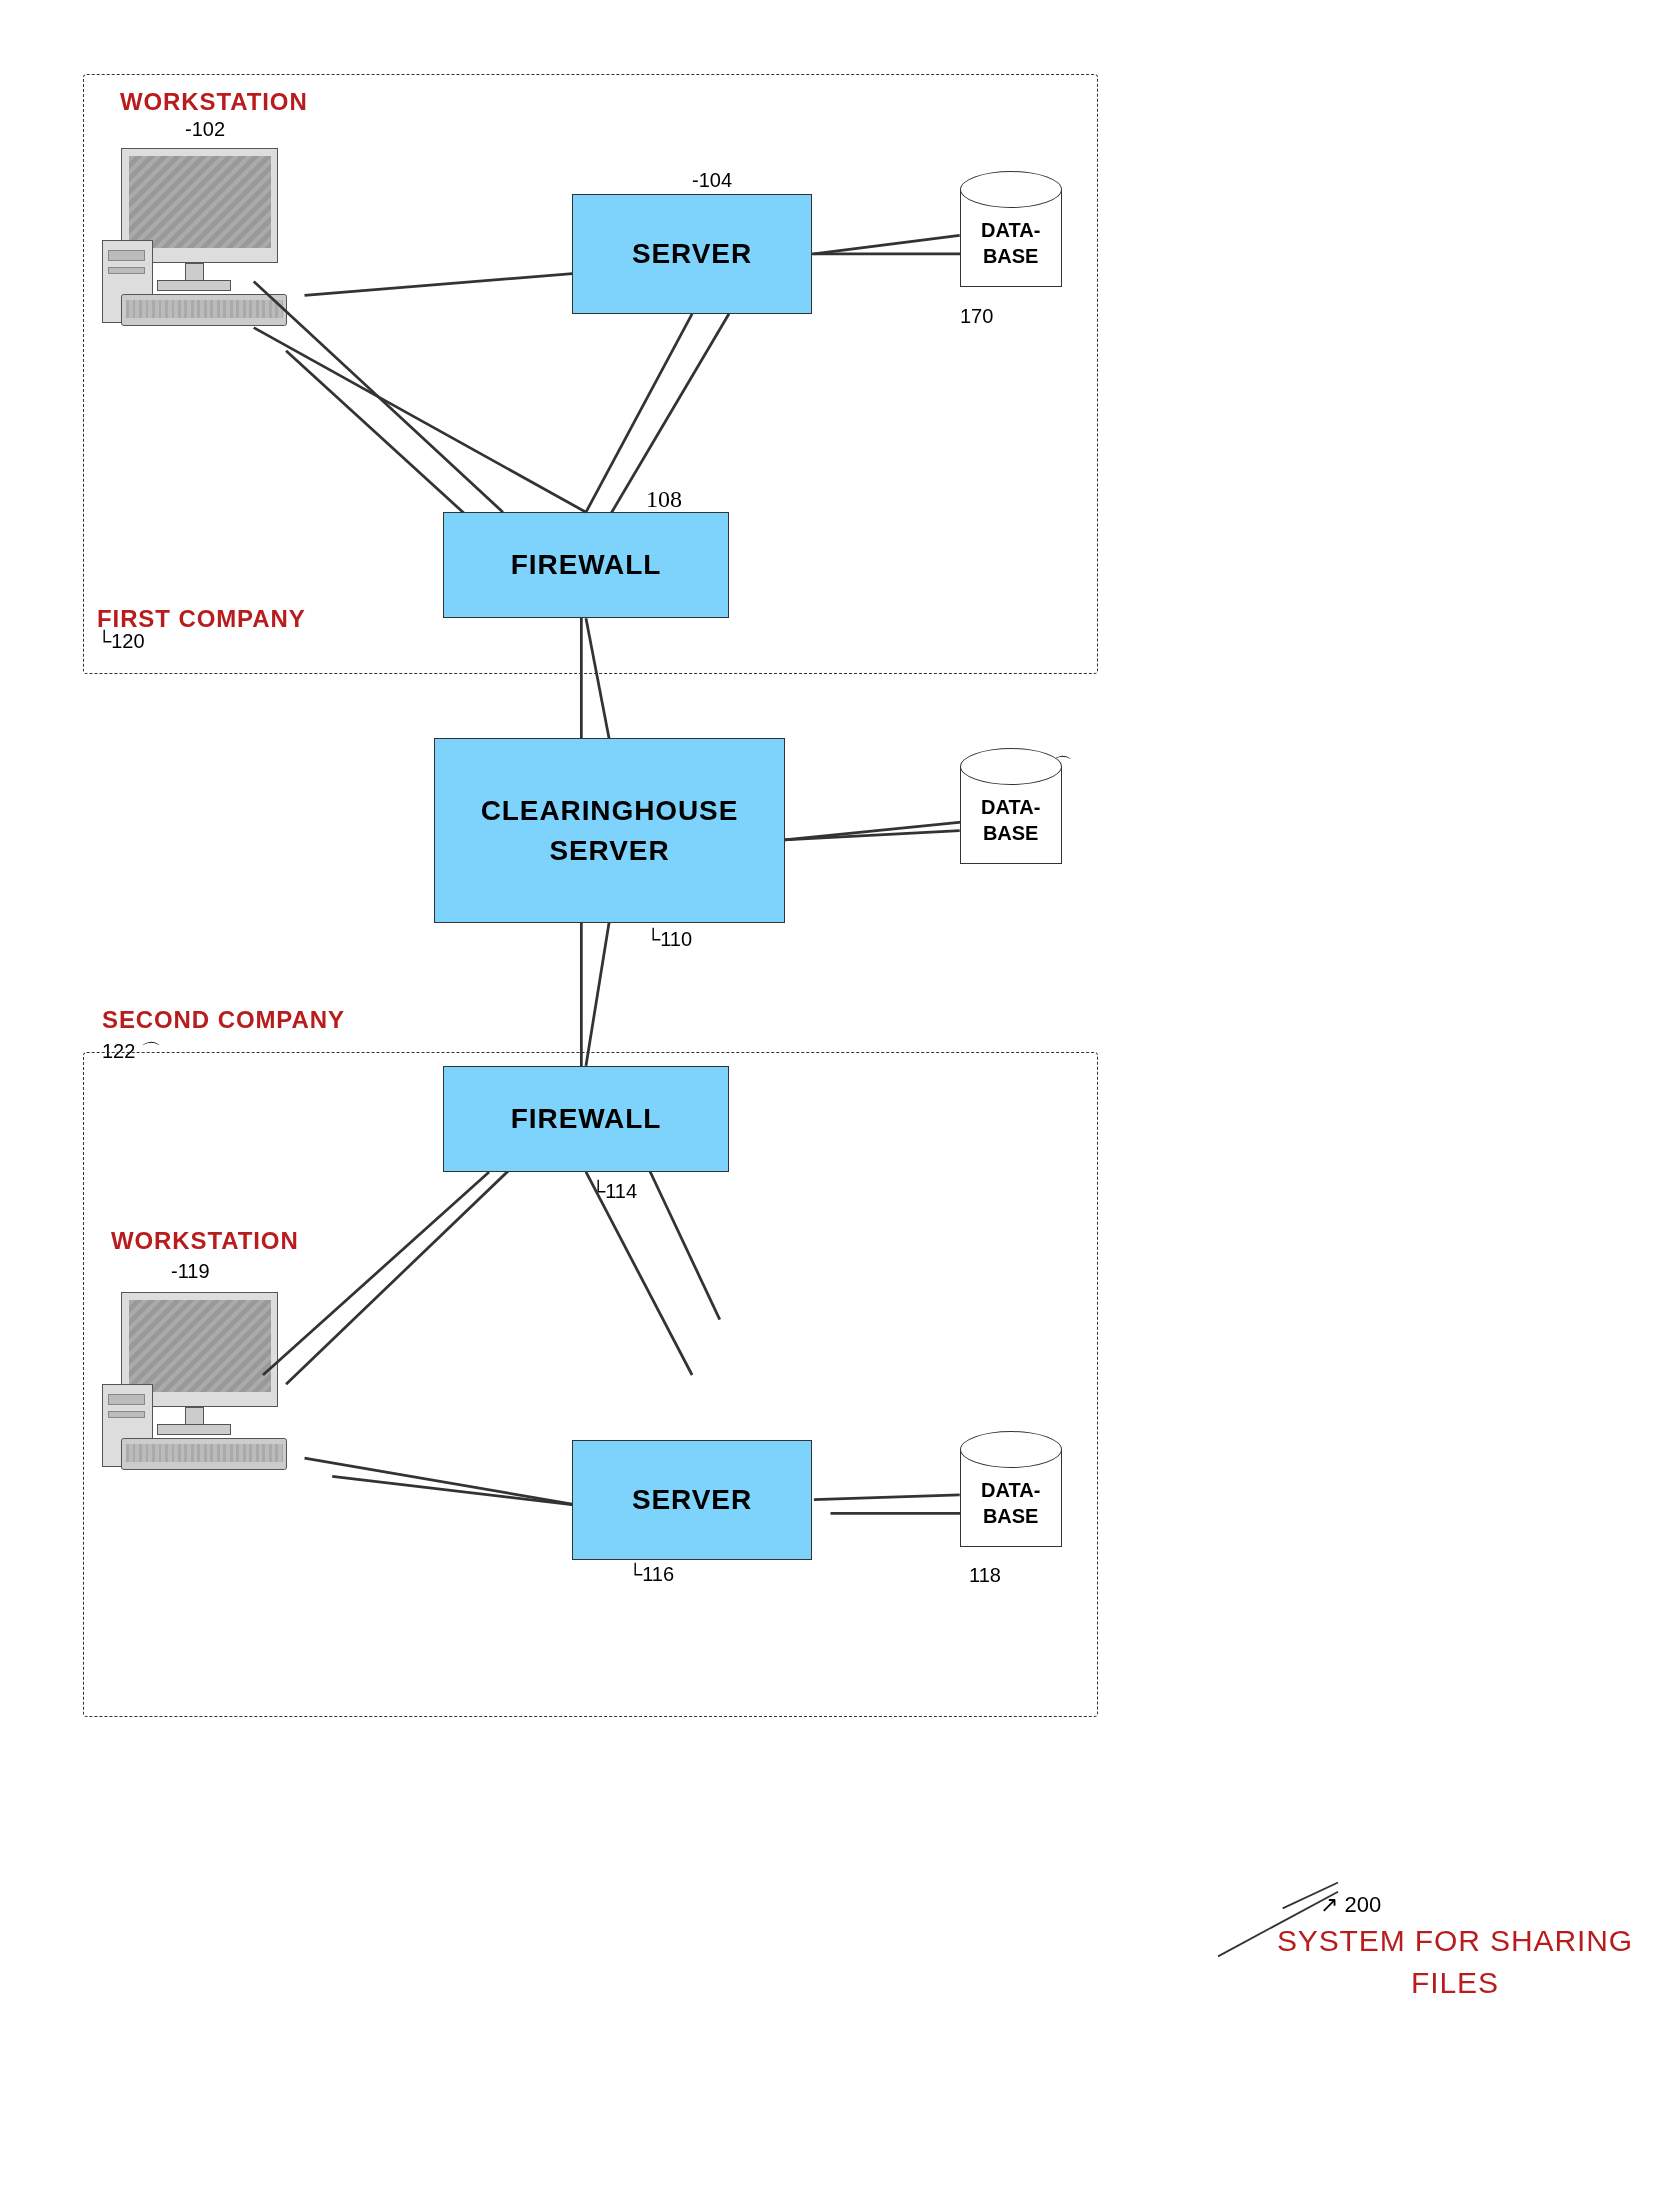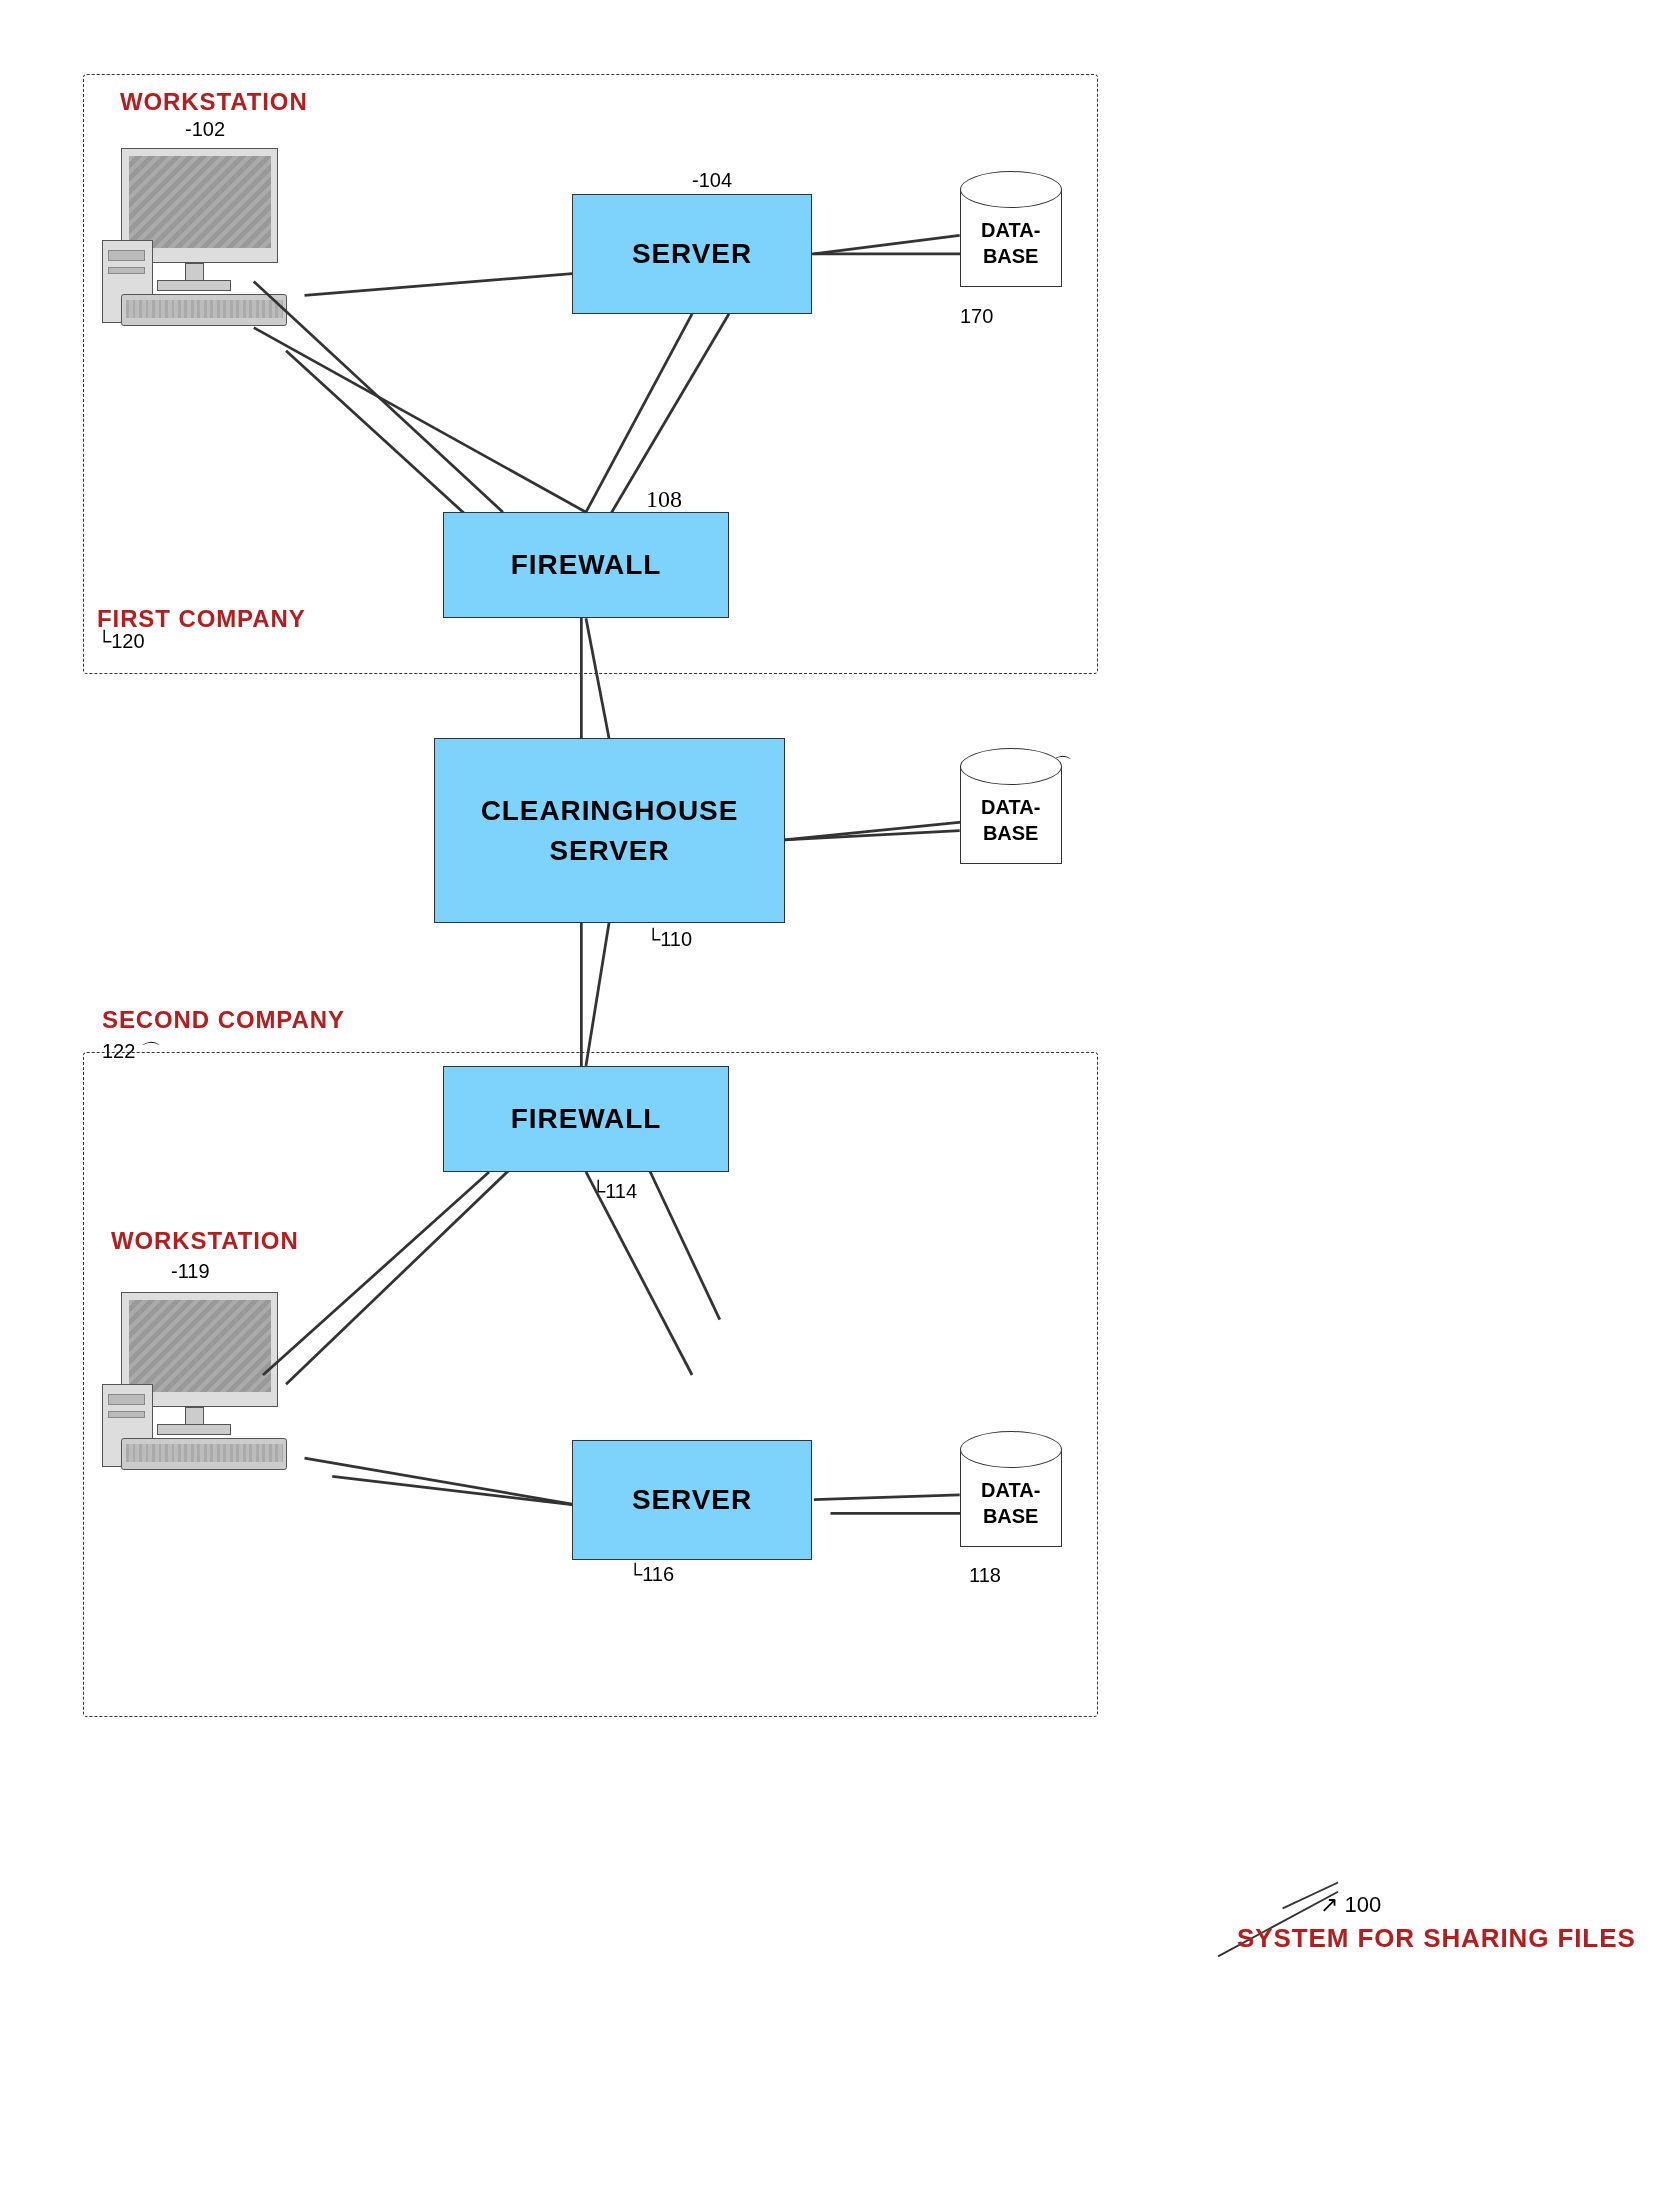--- a/index.html
+++ b/index.html
@@ -257,25 +257,25 @@
     <div class="db-cylinder">
       <div class="db-top"></div>
       <div class="db-body"></div>
       <div class="db-label" style="top:46px;">
         <span style="font-size:20px; font-weight:bold; line-height:1.3;">DATA-<br>BASE</span>
       </div>
     </div>
   </div>
   <span class="ref-number" style="left:969px; top:1564px; font-size:20px;">118</span>
 
-  <span class="label-text" style="left:1237px; top:1920px; font-size:26px; font-weight:bold; line-height:1.4; text-align:center;">
+  <span class="label-text" style="left:1237px; top:1920px; font-size:30px; font-weight:normal; line-height:1.4; text-align:center;">
     <span style="display:block;">SYSTEM FOR
 SHARING FILES</span>
   </span>
-  <span class="ref-number" style="left:1320px; top:1892px; font-size:22px;">↗ 100</span>
+  <span class="ref-number" style="left:1320px; top:1892px; font-size:22px;">↗ 200</span>
 
   <svg style="position:absolute;top:0;left:0;width:1673px;height:2200px;pointer-events:none;" viewBox="0 0 1813 2384" width="1673" height="2200">
 
     <line x1="275" y1="305" x2="545" y2="555" stroke="#333" stroke-width="3"></line>
     <line x1="275" y1="355" x2="635" y2="555" stroke="#333" stroke-width="3"></line>
 
     <line x1="750" y1="340" x2="635" y2="555" stroke="#333" stroke-width="3"></line>
 
     <line x1="882" y1="275" x2="1040" y2="255" stroke="#333" stroke-width="3"></line>
 

